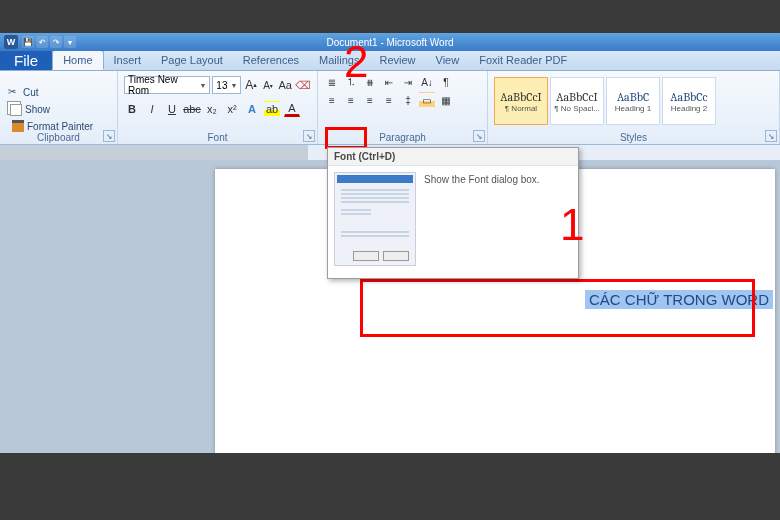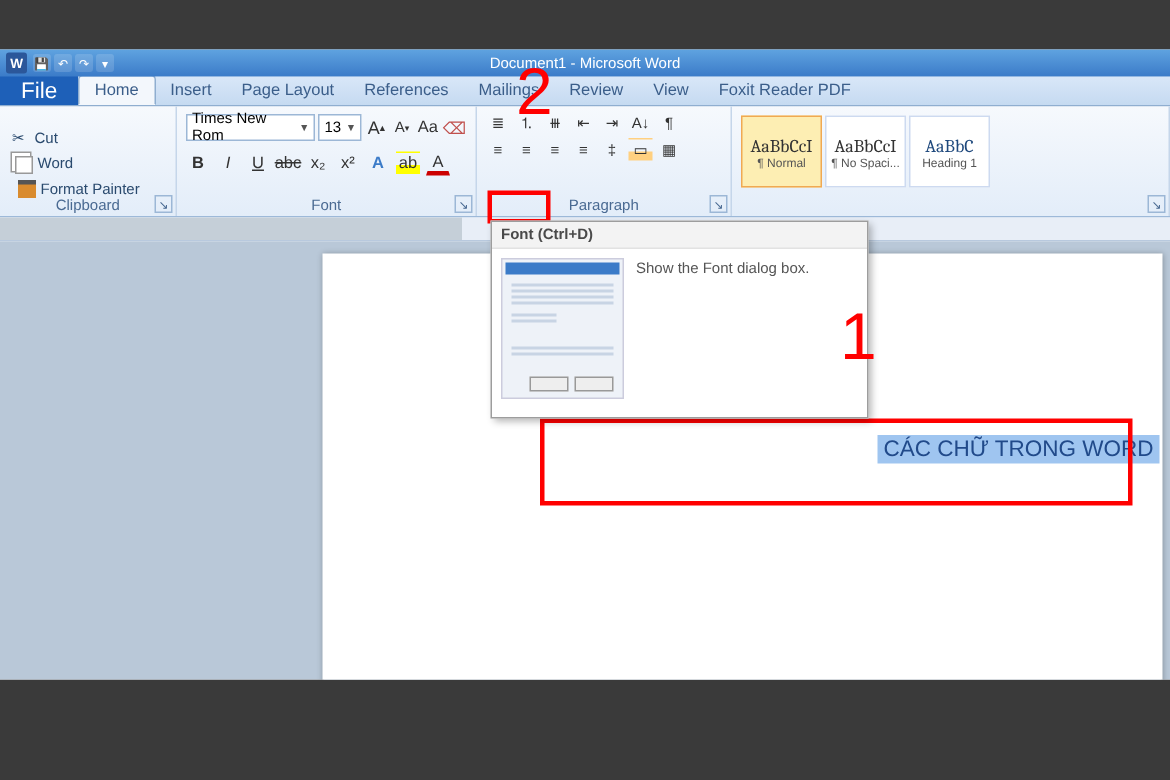--- a/index.html
+++ b/index.html
@@ -87,21 +87,21 @@
 
     <div class="group" style="width:118px">
       <div class="group-body">
         <div class="mini-col">
           <div class="mini">
               <span class="ic">✂</span>
               <span>Cut</span>
             </div>
           <div class="mini">
               <span class="ic ic-copy"></span>
-              <span>Word</span>
+              <span>Show</span>
             </div>
           <div class="mini">
               <span class="ic ic-brush"></span>
               <span>Format Painter</span>
             </div>
         </div>
       </div>
       <div class="group-label">Clipboard</div>
       <div class="dlg-launcher">↘</div>
     </div>
@@ -180,21 +180,26 @@
           <span>¶ Normal</span>
         </div>
         <div class="style-box">
           <span class="style-sample norm">AaBbCcI</span>
           <span>¶ No Spaci...</span>
         </div>
         <div class="style-box">
           <span class="style-sample">AaBbC</span>
           <span>Heading 1</span>
         </div>
-      </div>
+        <div class="style-box">
+          <span class="style-sample">AaBbCc</span>
+          <span>Heading 2</span>
+        </div>
+      </div>
+      <div class="group-label">Styles</div>
       <div class="dlg-launcher">↘</div>
     </div>
 
   </div>
 
   <div class="hruler">
     <div class="gray" style="width:218px;height:100%"></div>
     <div class="gray" style="width:90px;height:100%"></div>
   </div>
 

